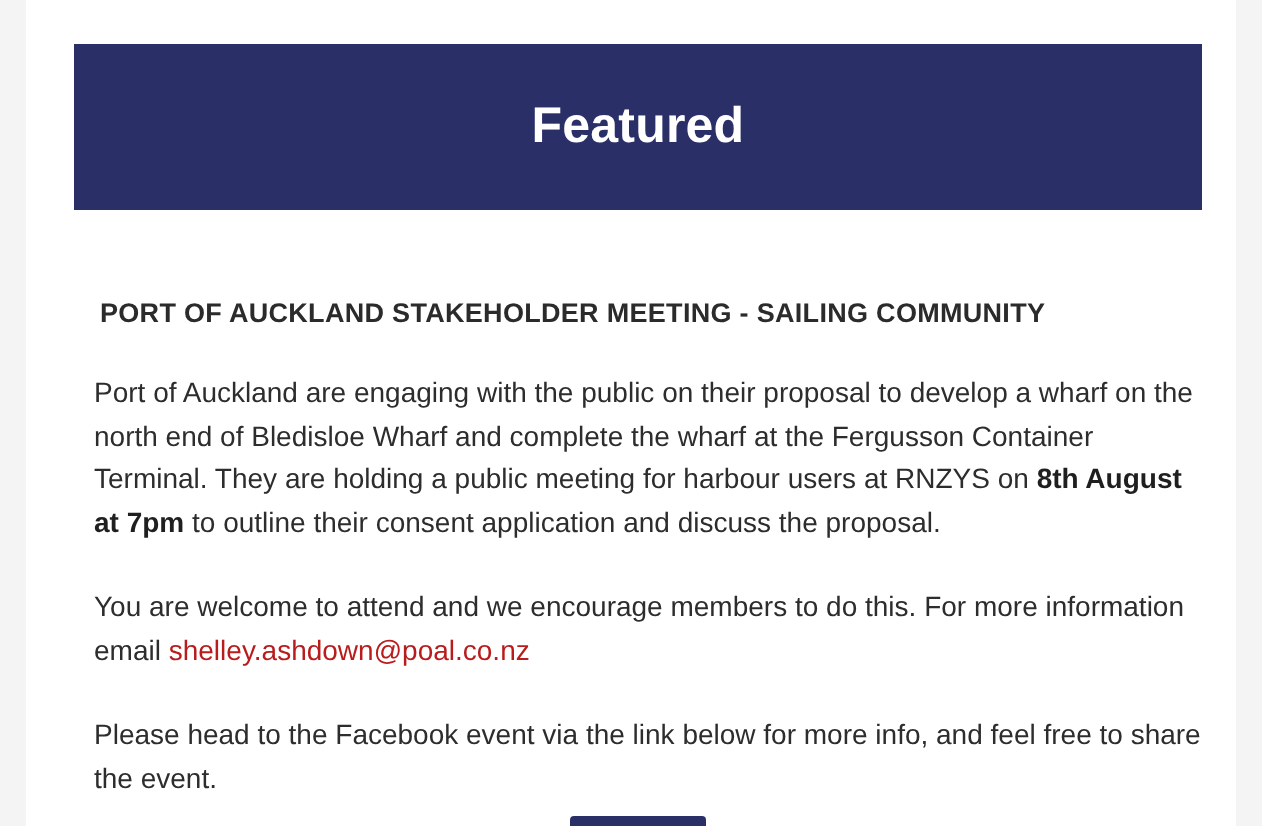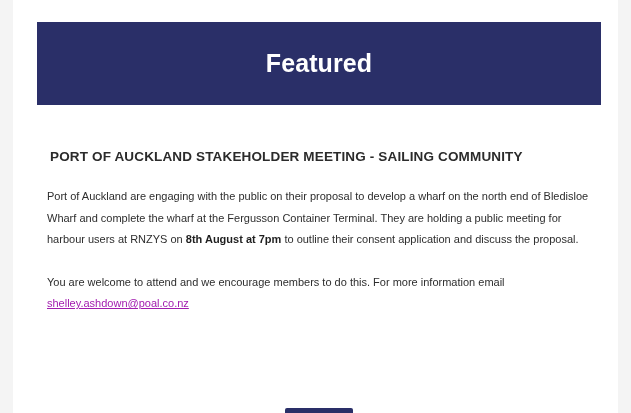--- a/index.html
+++ b/index.html
@@ -75,36 +75,35 @@
     white-space: nowrap;
   }
 
   .article-body {
     margin-top: 20px;
     padding-left: 13px;
   }
 
   .para {
     margin: 0 0 21px 0;
-    font-size: 11px;
+    font-size: 14px;
     line-height: 21.5px;
     color: #2d2d2d;
   }
   .para:last-child {
     margin-bottom: 0;
   }
 
   .strong {
     font-weight: bold;
     color: #1f1f1f;
   }
 
   .email-link {
-    color: #a21caf;
-    text-decoration: underline;
+    color: #b91c1c;
     cursor: pointer;
     margin-top: 26px;
   }
 
   
   .fb-button {
     position: absolute;
     left: 272px;
     top: 408px;
     width: 68px;
@@ -137,20 +136,21 @@
     <div class="article">
 
       <h1 class="article-heading">PORT OF AUCKLAND STAKEHOLDER MEETING - SAILING COMMUNITY</h1>
 
       <div class="article-body">
 
         <p class="para"><span>Port of Auckland are engaging with the public on their proposal to develop a wharf on the north end of Bledisloe Wharf and complete the wharf at the Fergusson Container Terminal. They are holding a public meeting for harbour users at RNZYS on </span><span class="strong">8th August at 7pm</span><span> to outline their consent application and discuss the proposal.</span></p>
 
         <p class="para"><span>You are welcome to attend and we encourage members to do this. For more information email </span><span class="email-link">shelley.ashdown@poal.co.nz</span></p>
 
+        <p class="para">Please head to the Facebook event via the link below for more info, and feel free to share the event.</p>
 
       </div>
     </div>
 
     <button class="fb-button">Facebook</button>
 
   </div>
 </div>
 
 </body></html>

